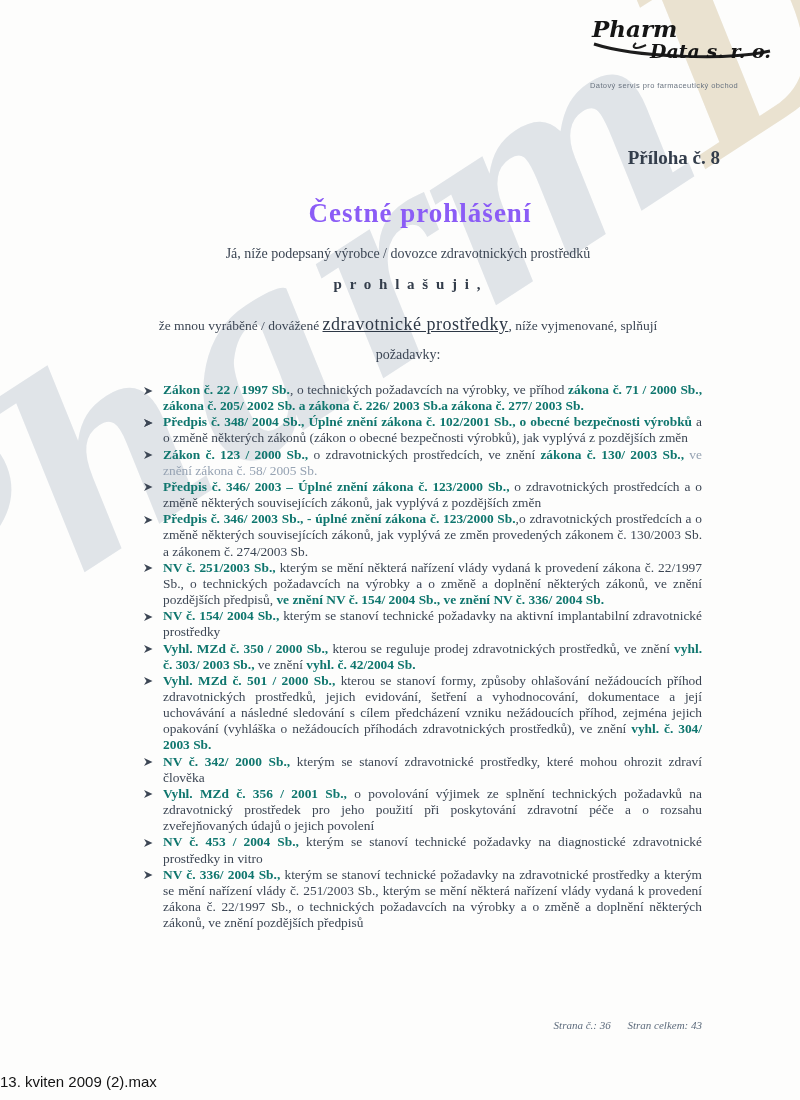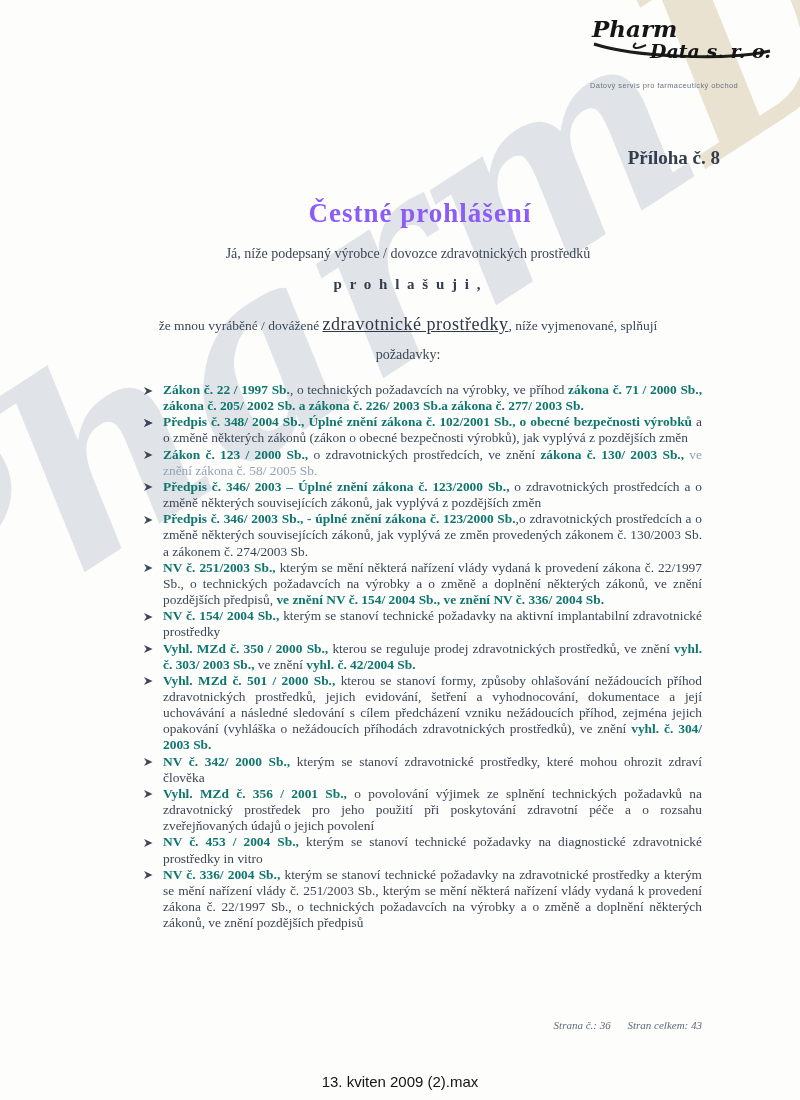--- a/index.html
+++ b/index.html
@@ -78,21 +78,21 @@
   .reg-list .faded{color:#96a3b3;}
   
   .page-footer{
     position:absolute;top:1019px;right:98px;
     font-style:italic;font-size:11px;color:#5d6b7c;
   }
   .page-footer span{margin-left:14px;}
   .page-footer span:first-child{margin-left:0;}
   .filename-caption{
     position:absolute;top:1073px;left:0;width:100%;
-    text-align:center;
+    text-align:left;
     font-family:"Liberation Sans", sans-serif;
     font-size:15px;color:#141414;
   }
 </style>
 </head>
 <body>
 
 <div class="page">
 
   <div class="watermark" aria-hidden="true">

